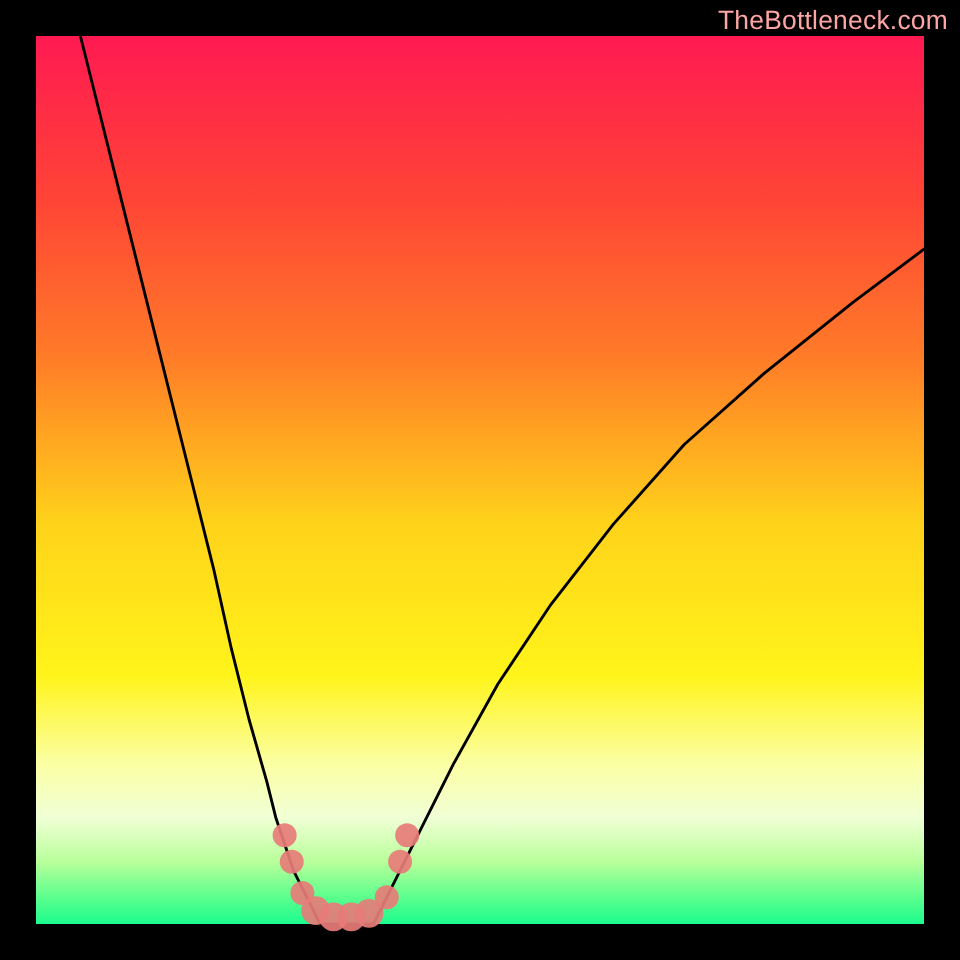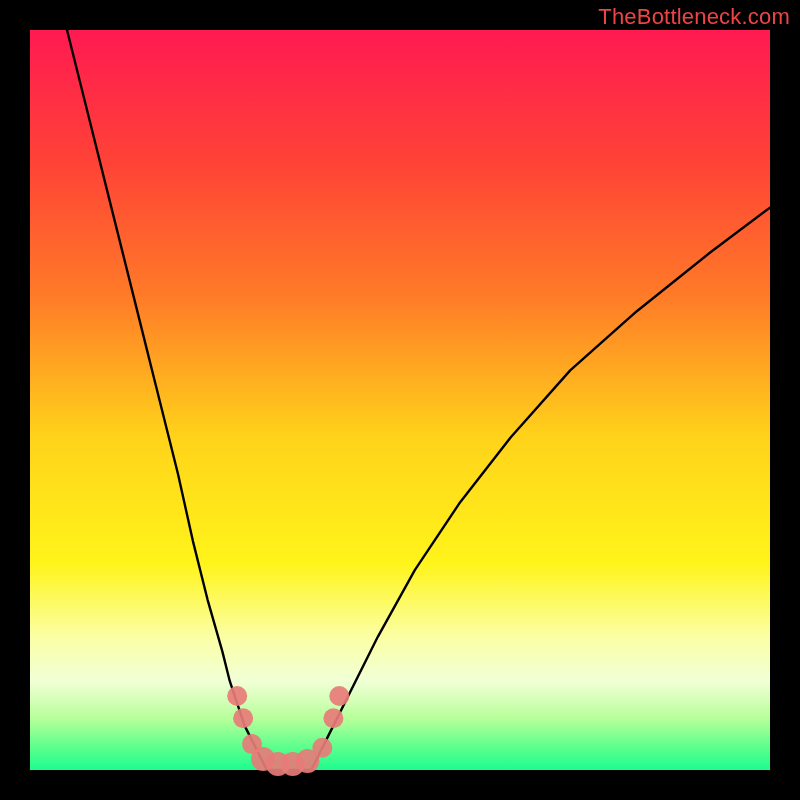--- a/index.html
+++ b/index.html
@@ -15,21 +15,21 @@
     position: absolute;
     top: 0; left: 0;
     width: 800px;
     height: 800px;
     background: #000;
   }
   .watermark {
     position: absolute;
     top: 4px;
     right: 10px;
-    color: #ef4444;
+    color: #fca5a5;
     font-size: 22px;
     font-weight: 500;
     letter-spacing: 0.2px;
     z-index: 20;
   }
   .plot {
     position: absolute;
     top: 30px;
     left: 30px;
     width: 740px;

